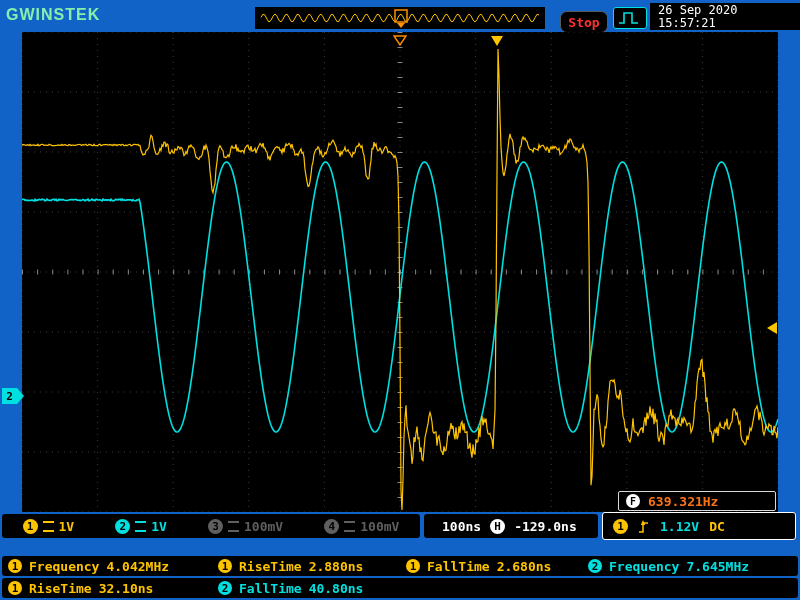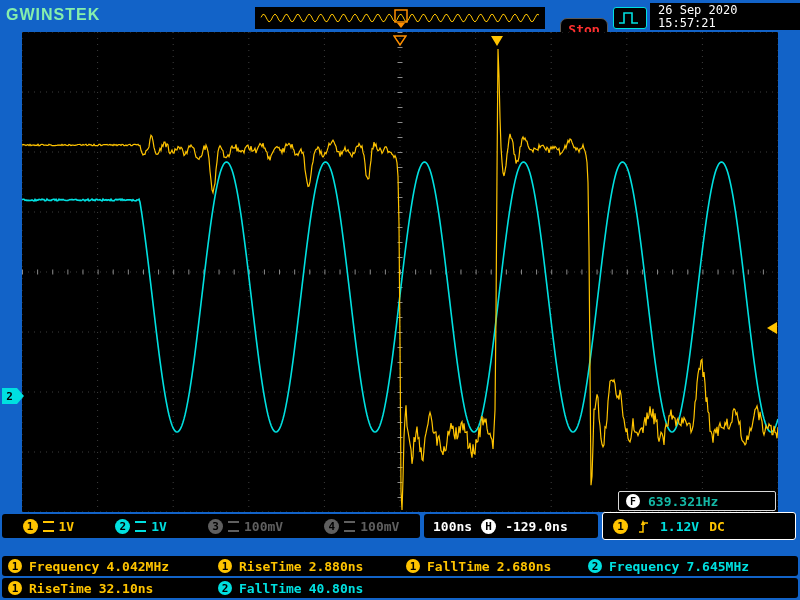--- a/index.html
+++ b/index.html
@@ -7,43 +7,43 @@
        font-family:"DejaVu Sans Mono","Liberation Mono",monospace;}
   .abs{position:absolute}
   .chip{background:#000;border-radius:3px}
   .badge{display:inline-flex;align-items:center;justify-content:center;width:15px;height:15px;
          border-radius:50%;color:#000;font-weight:bold;font-size:11px;flex:0 0 auto;line-height:1}
   .b-ch1{background:#FFC400}.b-ch2{background:#00E0E0}.b-dim{background:#5f5f5f}.b-white{background:#fff}
   .t-ch1{color:#FFC400}.t-ch2{color:#00E0E0}.t-dim{color:#5f5f5f}
   #logo{left:6px;top:6px;color:#86efac;font-family:"Liberation Sans",sans-serif;font-weight:bold;
         font-size:16px;letter-spacing:1px}
   #preview{left:255px;top:7px;width:290px;height:22px;background:#000}
-  #stop-btn{left:560px;top:18px;width:46px;height:20px;background:#000;border:1px solid #5a5a5a;
+  #stop-btn{left:560px;top:11px;width:46px;height:20px;background:#000;border:1px solid #5a5a5a;
             border-radius:7px;color:#FF3030;font-weight:bold;font-size:13px;display:flex;
             align-items:center;justify-content:center}
   #slope-chip{left:613px;top:7px;width:32px;height:20px;background:#000;border:1px solid #00E0E0;
               border-radius:3px;display:flex;align-items:center;justify-content:center}
   #datetime{left:650px;top:3px;width:172px;height:27px;background:#000;color:#fff;font-size:12px;
             line-height:13px;padding:1px 0 0 8px;box-sizing:border-box}
   #graticule{left:22px;top:32px;width:756px;height:480px;background:#000}
   #freq-counter{left:596px;top:459px;width:158px;height:20px;background:#000;border:1px solid #d8d8d8;
                 border-radius:2px;display:flex;align-items:center;gap:8px;padding:0 7px;box-sizing:border-box}
-  #freq-counter .val{color:#14b8a6;font-size:13px;font-weight:bold}
+  #freq-counter .val{color:#f97316;font-size:13px;font-weight:bold}
   .fbadge{display:inline-flex;align-items:center;justify-content:center;width:14px;height:14px;
           border-radius:50%;background:#fff;color:#000;font-weight:bold;font-size:10px}
   #ch2-marker{left:2px;top:388px;width:15px;height:16px;background:#00E0E0;color:#000;font-weight:bold;
               font-size:11px;display:flex;align-items:center;justify-content:center}
   #ch2-marker::after{content:"";position:absolute;left:15px;top:0;width:0;height:0;
               border-left:7px solid #00E0E0;border-top:8px solid transparent;border-bottom:8px solid transparent}
   #ch-strip{left:2px;top:514px;width:418px;height:24px;display:flex;align-items:center;
             justify-content:space-around;font-weight:bold;font-size:13px}
   .chgroup{display:flex;align-items:center;gap:5px}
   .coupling{display:inline-block;width:11px;height:7px;border-top:2px solid;border-bottom:2px solid}
   #time-strip{left:424px;top:514px;width:174px;height:24px;display:flex;align-items:center;gap:9px;
-              padding:0 9px;box-sizing:border-box;color:#fff;font-weight:bold;font-size:13px}
+              padding:0 18px;box-sizing:border-box;color:#fff;font-weight:bold;font-size:13px}
   #trig-box{left:602px;top:512px;width:194px;height:28px;background:#000;border:1px solid #fff;
             border-radius:3px;display:flex;align-items:center;gap:10px;padding:0 10px;
             box-sizing:border-box;font-weight:bold;font-size:13px}
   .mrow{left:2px;top:556px;width:796px;height:20px;background:#000;border-radius:3px;display:grid;
         grid-template-columns:210px 188px 182px 1fr;align-items:center;font-weight:bold;font-size:13px}
   #mrow2{top:578px}
   .mcell{display:flex;align-items:center;gap:7px;padding-left:6px}
   .mcell .badge{width:14px;height:14px}
 </style>
 </head>

